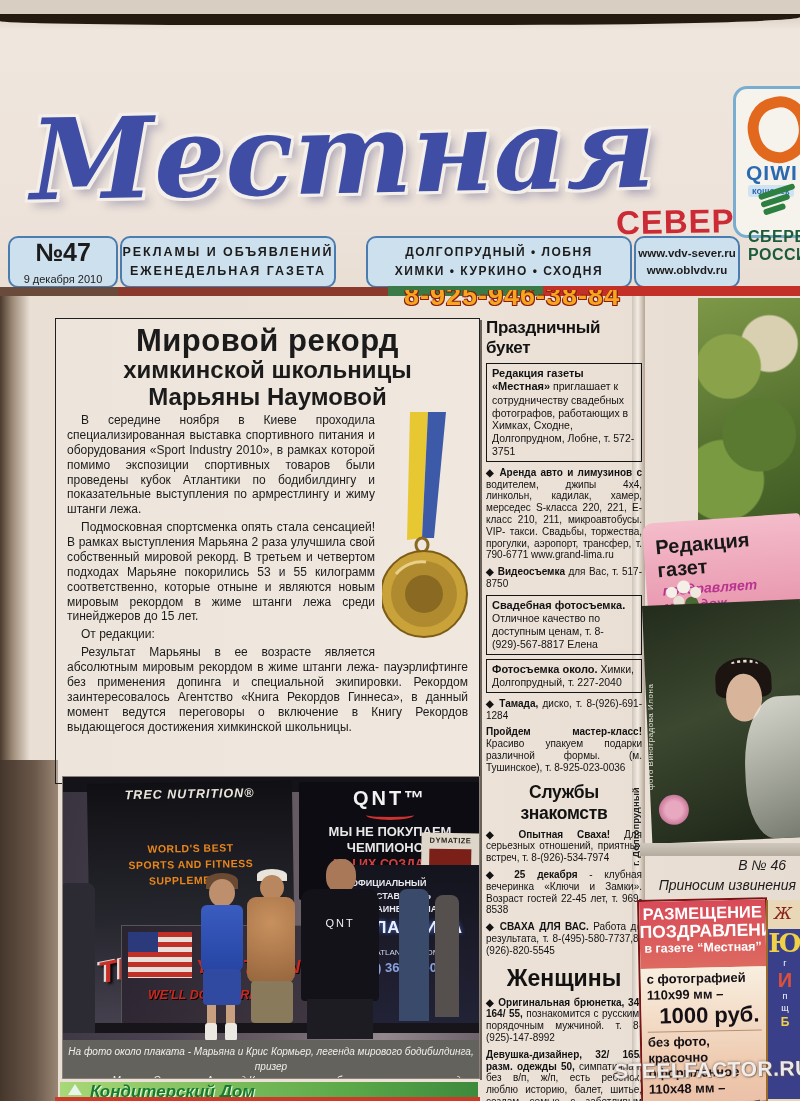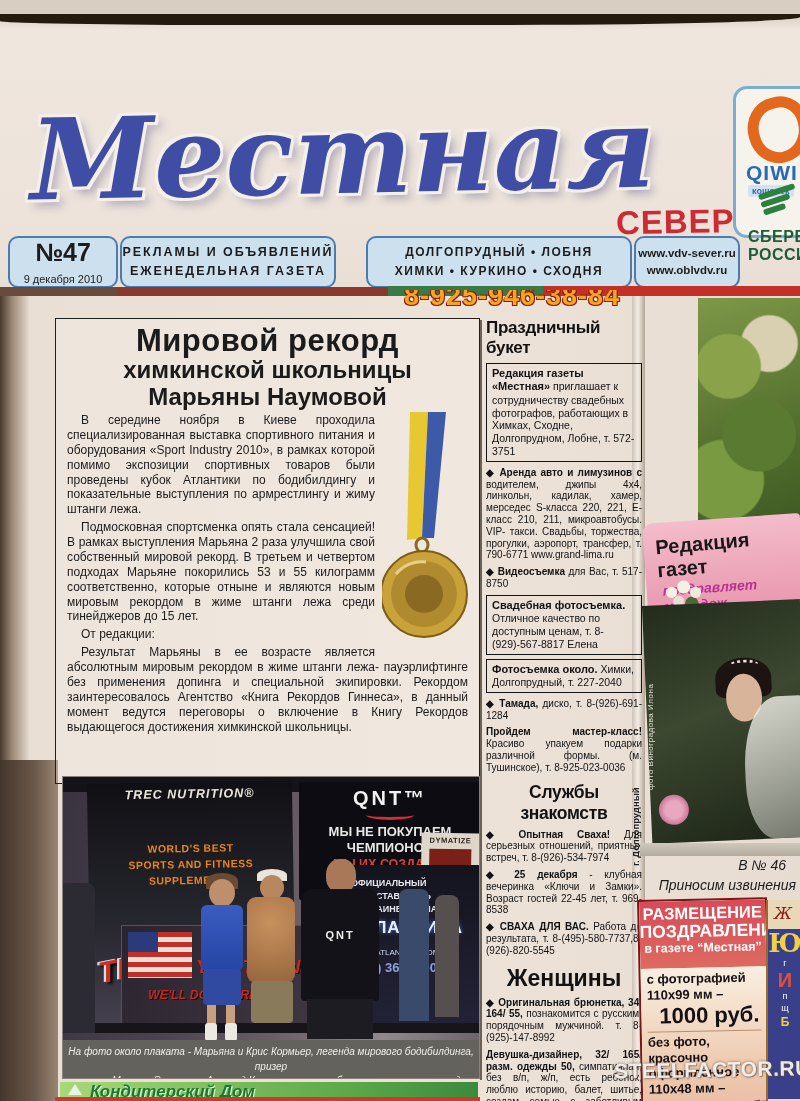--- a/index.html
+++ b/index.html
@@ -105,21 +105,21 @@
   .girl-leg{top:228px;width:9px;height:22px;background:#c8a080;}
   .girl-boot{top:246px;width:12px;height:18px;background:#ece8e2;border-radius:3px;}
   .chris-head{left:197px;top:98px;width:24px;height:25px;background:#b8875f;}
   .chris-cap{left:194px;top:92px;width:30px;height:12px;background:#e8e4dc;border-radius:50% 50% 0 0;}
   .chris-torso{left:184px;top:120px;width:48px;height:86px;border-radius:9px;
     background:radial-gradient(circle at 50% 30%,#c8905e,#96653c);}
   .chris-shorts{left:188px;top:204px;width:42px;height:42px;background:#8a7a5c;border-radius:4px;}
   .big-head{left:263px;top:82px;width:30px;height:34px;background:#a87858;border-radius:45%;}
   .big-torso{left:238px;top:112px;width:78px;height:112px;background:#121218;border-radius:12px 12px 4px 4px;
     color:#f0f0f0;text-align:center;}
-  .big-torso span{display:inline-block;margin-top:40px;font-size:11px;font-weight:700;letter-spacing:2px;}
+  .big-torso span{display:inline-block;margin-top:28px;font-size:11px;font-weight:400;letter-spacing:2px;}
   .big-pants{left:244px;top:222px;width:66px;height:40px;background:#1c1c22;}
   .vis1{left:-4px;top:106px;width:36px;height:150px;background:#2c2a33;}
   .vis2{left:336px;top:112px;width:30px;height:132px;background:#3a4a6a;}
   .vis3{left:372px;top:118px;width:24px;height:122px;background:#55504e;}
   .caption{position:absolute;left:0;bottom:0;width:100%;height:38px;background:#63625c;
     color:#f0efe8;font-size:10px;font-style:italic;text-align:center;line-height:1.45;padding-top:5px;box-sizing:border-box;}
 
   .green-banner{left:60px;top:1082px;width:418px;height:15px;overflow:hidden;
     background:linear-gradient(90deg,#a8d878,#5aa848 70%,#3c8a3c);}
   .green-banner span{font-size:17px;font-weight:800;font-style:italic;color:#177a2e;margin-left:30px;

